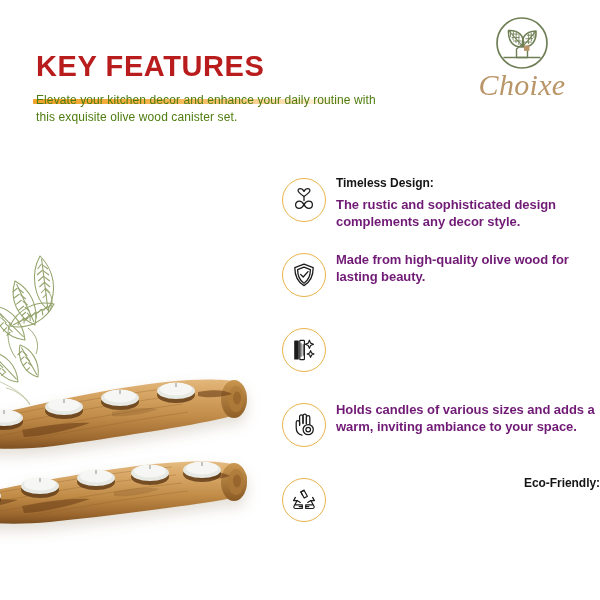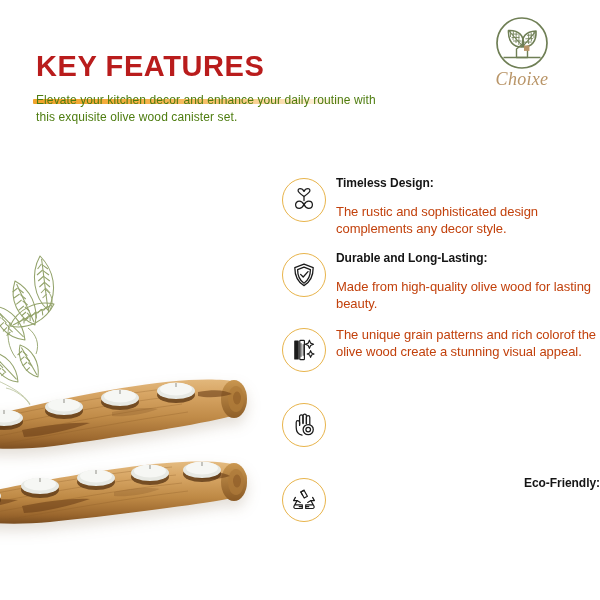--- a/index.html
+++ b/index.html
@@ -67,21 +67,21 @@
   }
   .logo-emblem {
     display: block;
     margin: 0 auto;
   }
   .logo-word {
     display: block;
     margin-top: -2px;
     font-family: "Liberation Serif", serif;
     font-style: italic;
-    font-size: 18px;
+    font-size: 30px;
     color: #B99568;
     letter-spacing: 0.3px;
     line-height: 1;
   }
 
   
   .features {
     position: absolute;
     left: 282px;
     top: 176px;
@@ -113,24 +113,25 @@
   .feature-title {
     font-size: 12px;
     font-weight: bold;
     color: #151515;
     line-height: 1.32;
     letter-spacing: -0.05px;
   }
 
   .feature-desc {
     font-size: 13px;
-    color: #c2410c;
+    color: #701a75;
     line-height: 1.34;
     letter-spacing: -0.05px;
-    margin-top: 11px;
+    margin-top: 4px;
+    font-weight: bold;
   }
 
   
   .product-art {
     position: absolute;
     left: 0;
     top: 248px;
     width: 300px;
     height: 300px;
   }
@@ -374,55 +375,54 @@
     <div class="feature">
       <div class="feature-icon">
         <svg width="26" height="26" viewBox="0 0 26 26" fill="none" stroke="#1b1b1b" stroke-width="1.3" stroke-linecap="round" stroke-linejoin="round">
           <path d="M13 2.2 L22.2 5.6 C22.2 13.4 19.4 20 13 23.6
                    C6.6 20 3.8 13.4 3.8 5.6 Z"></path>
           <path d="M13 5.2 L19.4 7.6 C19.4 13.6 17.4 18.4 13 21.2
                    C8.6 18.4 6.6 13.6 6.6 7.6 Z"></path>
           <path d="M9.6 12.4 L12.2 15 L17 9.6"></path>
         </svg>
       </div>
-      <div class="feature-title">Durable and Long-Lasting:</div>
       <div class="feature-desc">Made from high-quality olive wood for lasting beauty.</div>
     </div>
 
     <div class="feature">
       <div class="feature-icon">
         <svg width="26" height="26" viewBox="0 0 26 26" fill="none" stroke="#1b1b1b" stroke-width="1.15" stroke-linecap="round" stroke-linejoin="round">
           <rect x="3.2" y="3.4" width="4.6" height="19.2" rx="0.7" fill="#1b1b1b" stroke="none"></rect>
           <rect x="8.8" y="3.4" width="4.6" height="19.2" rx="0.7"></rect>
           <path d="M10 6.6 L10 19.4 M12.2 7.6 L12.2 18.4" stroke-width="0.85"></path>
           <path d="M18.4 3.2 L19.6 6.1 L22.5 7.3 L19.6 8.5 L18.4 11.4
                    L17.2 8.5 L14.3 7.3 L17.2 6.1 Z"></path>
           <path d="M19.6 13.6 L20.6 16 L23 17 L20.6 18 L19.6 20.4
                    L18.6 18 L16.2 17 L18.6 16 Z"></path>
         </svg>
       </div>
-      <div class="feature-desc">The unique grain patterns and rich colorof the olive wood create a stunning visual appeal.</div>
     </div>
 
     <div class="feature">
       <div class="feature-icon">
         <svg width="26" height="26" viewBox="0 0 26 26" fill="none" stroke="#1b1b1b" stroke-width="1.25" stroke-linecap="round" stroke-linejoin="round">
           <path d="M8.6 13.4 L8.6 4.6 C8.6 3.6 9.4 2.8 10.3 2.8
                    C11.3 2.8 12 3.6 12 4.6 L12 11.6"></path>
           <path d="M12 11 L12 4 C12 3 12.8 2.2 13.7 2.2
                    C14.7 2.2 15.4 3 15.4 4 L15.4 11.8"></path>
           <path d="M15.4 11.6 L15.4 5.4 C15.4 4.4 16.2 3.6 17.1 3.6
                    C18 3.6 18.8 4.4 18.8 5.4 L18.8 12.6"></path>
           <path d="M8.6 12.6 L8.6 10.4 C8.6 9.4 7.8 8.6 6.9 8.6
                    C6 8.6 5.2 9.4 5.2 10.4 L5.2 15.6
                    C5.2 19.6 7.6 22.6 11 23.2"></path>
           <circle cx="17.2" cy="17.6" r="5.1"></circle>
           <circle cx="17.2" cy="17.6" r="2.3"></circle>
         </svg>
       </div>
+      <div class="feature-desc">Holds candles of various sizes and adds a warm, inviting ambiance to your space.</div>
     </div>
 
     <div class="feature">
       <div class="feature-icon">
         <svg width="26" height="26" viewBox="0 0 26 26" fill="none" stroke="#1b1b1b" stroke-width="1.2" stroke-linecap="round" stroke-linejoin="round">
           <path d="M13 3.2 L16.4 9.2 L13.2 11 L9.8 5 Z"></path>
           <path d="M13 3.2 L9.8 5 L11.6 8.2"></path>
           <path d="M4.6 17.8 L11.3 17.8 L11.3 21.5 L4.6 21.5
                    C3.2 21.5 2.4 20.2 3.1 19 L6.1 13.6 L9.3 15.4"></path>
           <path d="M6.1 13.6 L2.6 13.6 L4.4 10.4"></path>

